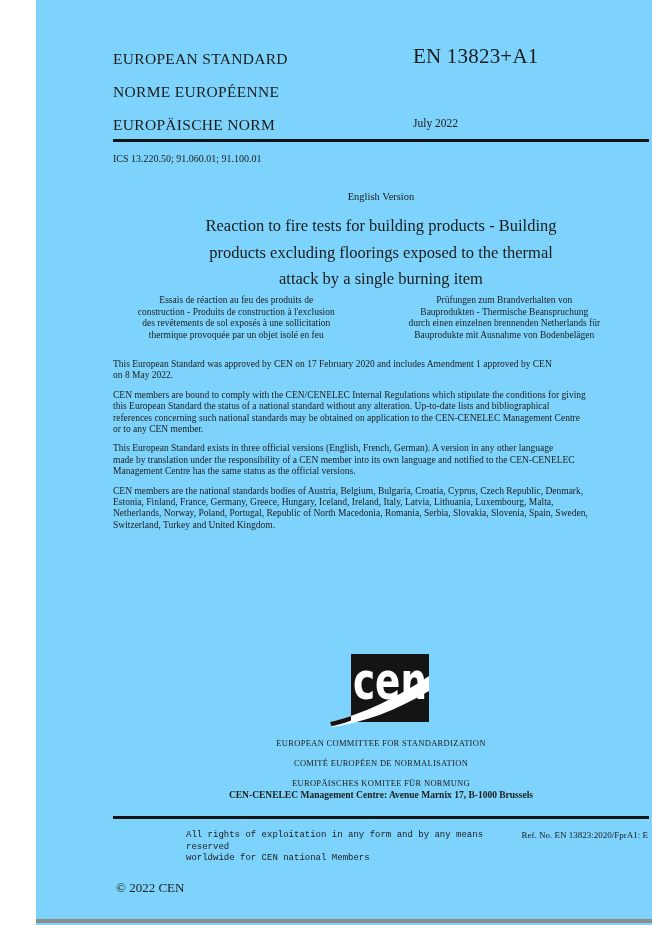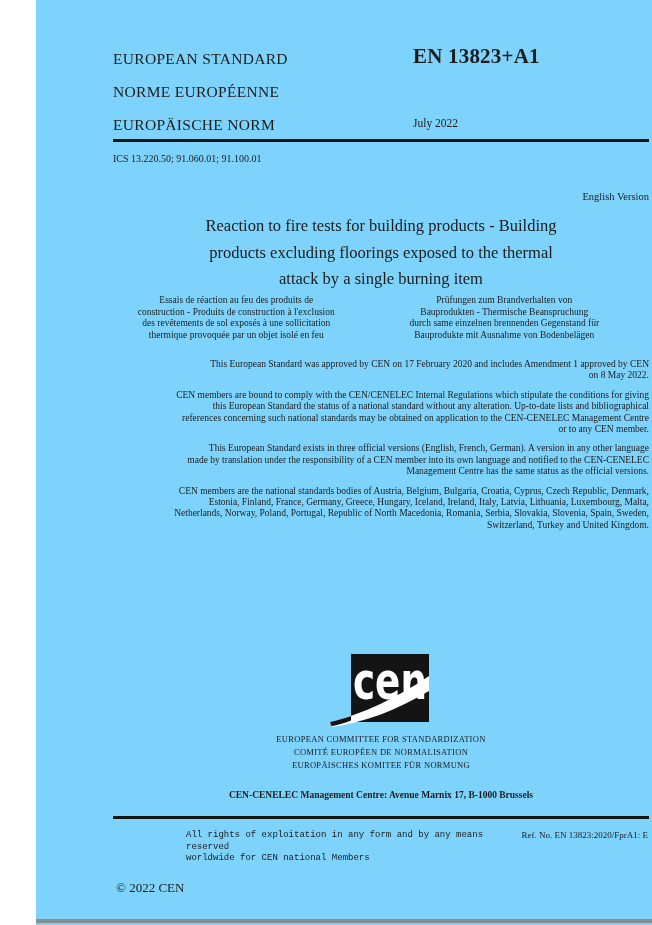--- a/index.html
+++ b/index.html
@@ -3,36 +3,36 @@
 <meta charset="utf-8">
 <style>
   html,body { margin:0; padding:0; background:#ffffff; }
   .page {
     position:relative; width:652px; height:925px; background:#7dd3fc;
     font-family:"Liberation Serif","DejaVu Serif",serif; color:#1c1c1c;
     overflow:hidden;
     margin-left:36px;
   }
   .hdr-name  { position:absolute; left:77px; top:42px; font-size:15.5px; line-height:33px; letter-spacing:0.3px; white-space:pre-line; }
-  .hdr-code  { position:absolute; left:377px; top:44px; font-size:21px; font-weight:bold; letter-spacing:0.2px; }
+  .hdr-code  { position:absolute; left:377px; top:44px; font-size:21px; font-weight:normal; letter-spacing:0.2px; }
   .hdr-date  { position:absolute; left:377px; top:117px; font-size:11.5px;text-align:right; }
   .rule      { position:absolute; left:77px; width:536px; height:2.5px; background:#151515; }
   .rule-top    { top:139px; }
   .rule-bottom { top:816px; }
   .ics       { position:absolute; left:77px; top:153px; font-size:10px; }
-  .version   { position:absolute; left:77px; top:191px; width:536px; text-align:right; font-size:10.5px; }
+  .version   { position:absolute; left:77px; top:191px; width:536px; text-align:center; font-size:10.5px; }
   .title-en  { position:absolute; left:77px; top:213px; width:536px; text-align:center; font-size:16.5px; line-height:26.5px; white-space:pre-line; }
   .subtitles { position:absolute; left:77px; top:295px; width:536px; display:flex; }
   .sub-col   { font-size:9.5px; line-height:11.6px; text-align:center; white-space:pre-line; box-sizing:border-box; padding:0 4px; }
   .sub-fr    { width:46%; }
   .sub-de    { width:54%; }
   .paras     { position:absolute; left:77px; top:359px; width:536px; font-size:9.5px; line-height:11.4px; }
-  .paras p   { margin:0 0 8px 0; white-space:pre-line;text-align:right; }
+  .paras p   { margin:0 0 8px 0; white-space:pre-line; }
   .logo      { position:absolute; left:291px; top:654px; }
-  .committee { position:absolute; left:77px; top:733px; width:536px; text-align:center; font-size:8.5px; line-height:13px; letter-spacing:0.3px; white-space:pre-line; }
+  .committee { position:absolute; left:77px; top:733px; width:536px; text-align:center; font-size:8.5px; line-height:20px; letter-spacing:0.3px; white-space:pre-line; }
   .addr      { position:absolute; left:77px; top:790px; width:536px; text-align:center; font-size:9.5px; font-weight:bold; }
   .foot-copy   { position:absolute; left:80px;  top:880px; font-size:13px; }
   .foot-rights { position:absolute; left:150px; top:830px; width:310px; font-size:9px; line-height:11.5px; white-space:pre-line;font-family:Liberation Mono, monospace; }
   .foot-ref    { position:absolute; right:40px; top:830px; font-size:9px; }
   .bottom-bar  { position:absolute; left:0; top:919px; width:652px; height:4px; background:#8d8d8d; }
 </style>
 </head>
 <body>
 
 <div class="page">
@@ -53,21 +53,21 @@
 products excluding floorings exposed to the thermal
 attack by a single burning item</div>
 
   <div class="subtitles">
     <div class="sub-col sub-fr">Essais de réaction au feu des produits de
 construction - Produits de construction à l'exclusion
 des revêtements de sol exposés à une sollicitation
 thermique provoquée par un objet isolé en feu</div>
     <div class="sub-col sub-de">Prüfungen zum Brandverhalten von
 Bauprodukten - Thermische Beanspruchung
-durch same einzelnen brennenden Gegenstand für
+durch einen einzelnen brennenden Netherlands für
 Bauprodukte mit Ausnahme von Bodenbelägen</div>
   </div>
 
   <div class="paras">
     <p>This European Standard was approved by CEN on 17 February 2020 and includes Amendment 1 approved by CEN
 on 8 May 2022.</p>
     <p>CEN members are bound to comply with the CEN/CENELEC Internal Regulations which stipulate the conditions for giving
 this European Standard the status of a national standard without any alteration. Up-to-date lists and bibliographical
 references concerning such national standards may be obtained on application to the CEN-CENELEC Management Centre
 or to any CEN member.</p>

